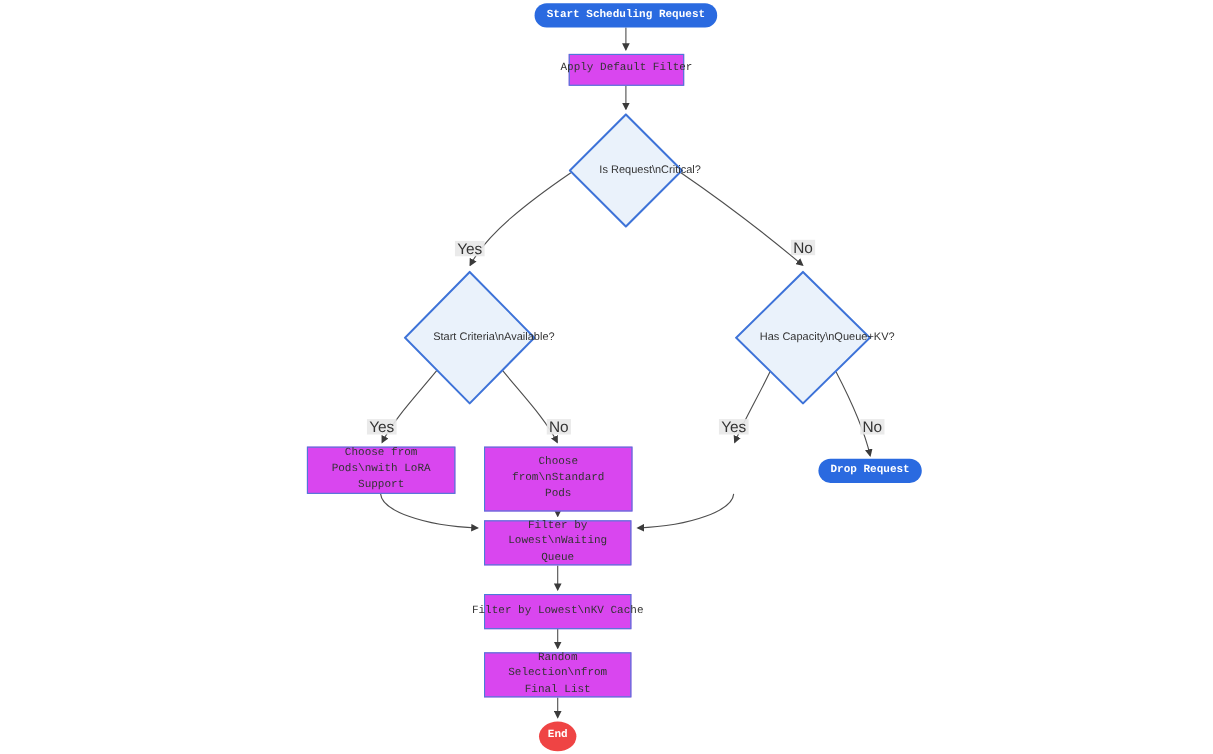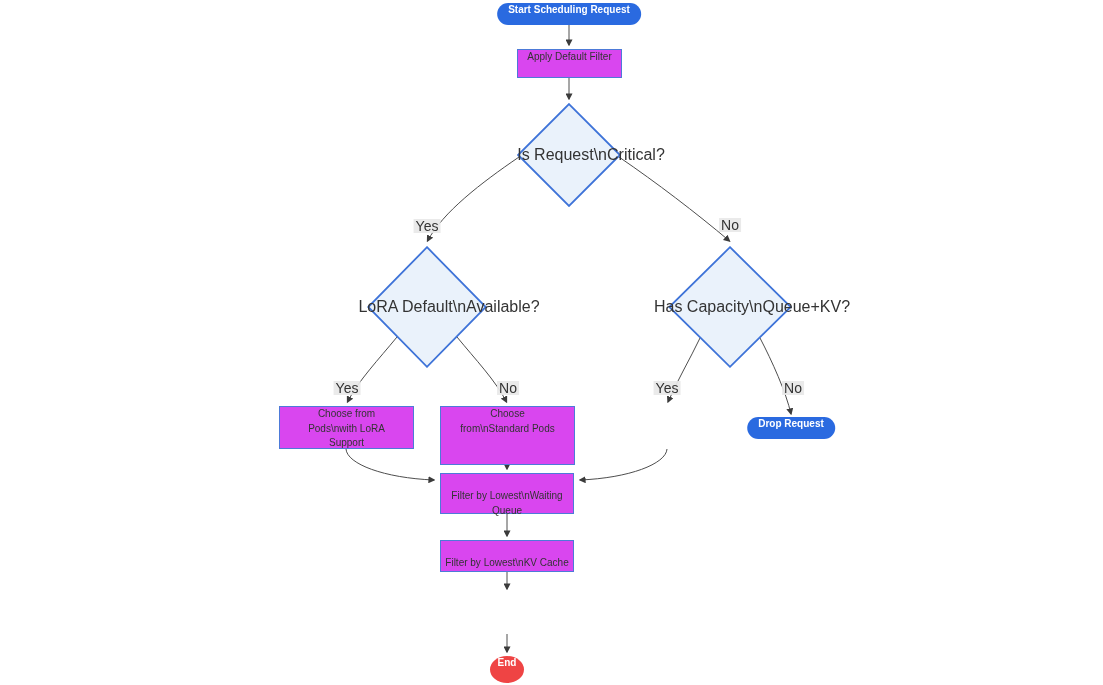--- a/index.html
+++ b/index.html
@@ -4,36 +4,36 @@
 <style>
   html,body{margin:0;padding:0;background:#ffffff;}
   .canvas{
     position:relative;width:1103px;height:685px;background:#ffffff;
     font-family:"Liberation Sans","DejaVu Sans",sans-serif;color:#333;
     overflow:hidden;
   }
   svg.edges{position:absolute;left:0;top:0;width:1103px;height:685px;z-index:1;}
   svg.edges path.edge{fill:none;stroke:#4e4e4e;stroke-width:1px;}
 
-  .node{position:absolute;display:flex;justify-content:center;
-        text-align:center;font-size:10px;line-height:1.45;z-index:3;box-sizing:border-box;}
+  .node{position:absolute;display:flex;align-items:center;justify-content:center;
+        text-align:center;font-size:10px;line-height:1.45;z-index:3;box-sizing:border-box;font-family:Liberation Mono, monospace;}
   .box{background:#d946ef;border:1.6px solid #4d7ad8;}
   .pill{background:#2a6ae0;color:#ffffff;font-weight:bold;border-radius:12px;
         padding:0 11px;white-space:nowrap;transform:translateX(-50%);}
   .ellipse{background:#ef4444;color:#ffffff;font-weight:bold;border-radius:50%;
         white-space:nowrap;}
   .nowrap{white-space:nowrap;}
   .pad14{padding:0 14px;}
   .pad7{padding:15px 7px;}
 
   .diamond-wrap{position:absolute;z-index:2;}
   .diamond-wrap svg{position:absolute;left:0;top:0;width:100%;height:100%;}
   .diamond-wrap polygon{fill:#eaf2fb;stroke:#3e73d8;stroke-width:1.8;vector-effect:non-scaling-stroke;}
   .diamond-label{position:absolute;left:50%;top:50%;transform:translate(-50%,-50%);
-        white-space:nowrap;font-size:16px;color:#333;text-align:center;z-index:3;padding-left:44px;}
+        white-space:nowrap;font-size:10px;color:#333;text-align:center;z-index:3;padding-left:44px;}
 
   .edge-label{position:absolute;transform:translate(-50%,-50%);z-index:2;
         background:rgba(232,232,232,0.92);color:#333;font-size:14px;
         padding:0 2px;line-height:14px;}
 </style>
 </head>
 <body>
 
 <div class="canvas">
 
@@ -78,21 +78,21 @@
     <svg viewBox="0 0 100 100" preserveAspectRatio="none">
       <polygon points="50,1 99,50 50,99 1,50"></polygon>
     </svg>
     <span class="diamond-label">Is Request\nCritical?</span>
   </div>
 
   <div class="diamond-wrap" style="left:367px;top:246px;width:120px;height:122px">
     <svg viewBox="0 0 100 100" preserveAspectRatio="none">
       <polygon points="50,1 99,50 50,99 1,50"></polygon>
     </svg>
-    <span class="diamond-label">LoRA Default\nAvailable?</span>
+    <span class="diamond-label">Start Criteria\nAvailable?</span>
   </div>
 
   <div class="diamond-wrap" style="left:668px;top:246px;width:124px;height:122px">
     <svg viewBox="0 0 100 100" preserveAspectRatio="none">
       <polygon points="50,1 99,50 50,99 1,50"></polygon>
     </svg>
     <span class="diamond-label">Has Capacity\nQueue+KV?</span>
   </div>
 
   <div class="node box pad14" style="left:279px;top:406px;width:135px;height:43px">
@@ -109,18 +109,21 @@
   </div>
 
   <div class="node box pad7" style="left:440px;top:473px;width:134px;height:41px">
     <span>Filter by Lowest\nWaiting Queue</span>
   </div>
 
   <div class="node box pad7" style="left:440px;top:540px;width:134px;height:28px">
     <span class="nowrap">Filter by Lowest\nKV Cache</span>
   </div>
 
+  <div class="node box pad7" style="left:440px;top:593px;width:134px;height:41px">
+    <span>Random Selection\nfrom Final List</span>
+  </div>
 
   <div class="node ellipse" style="left:490px;top:656px;width:34px;height:27px">
     <span>End</span>
   </div>
 
 </div>
 
 </body></html>

